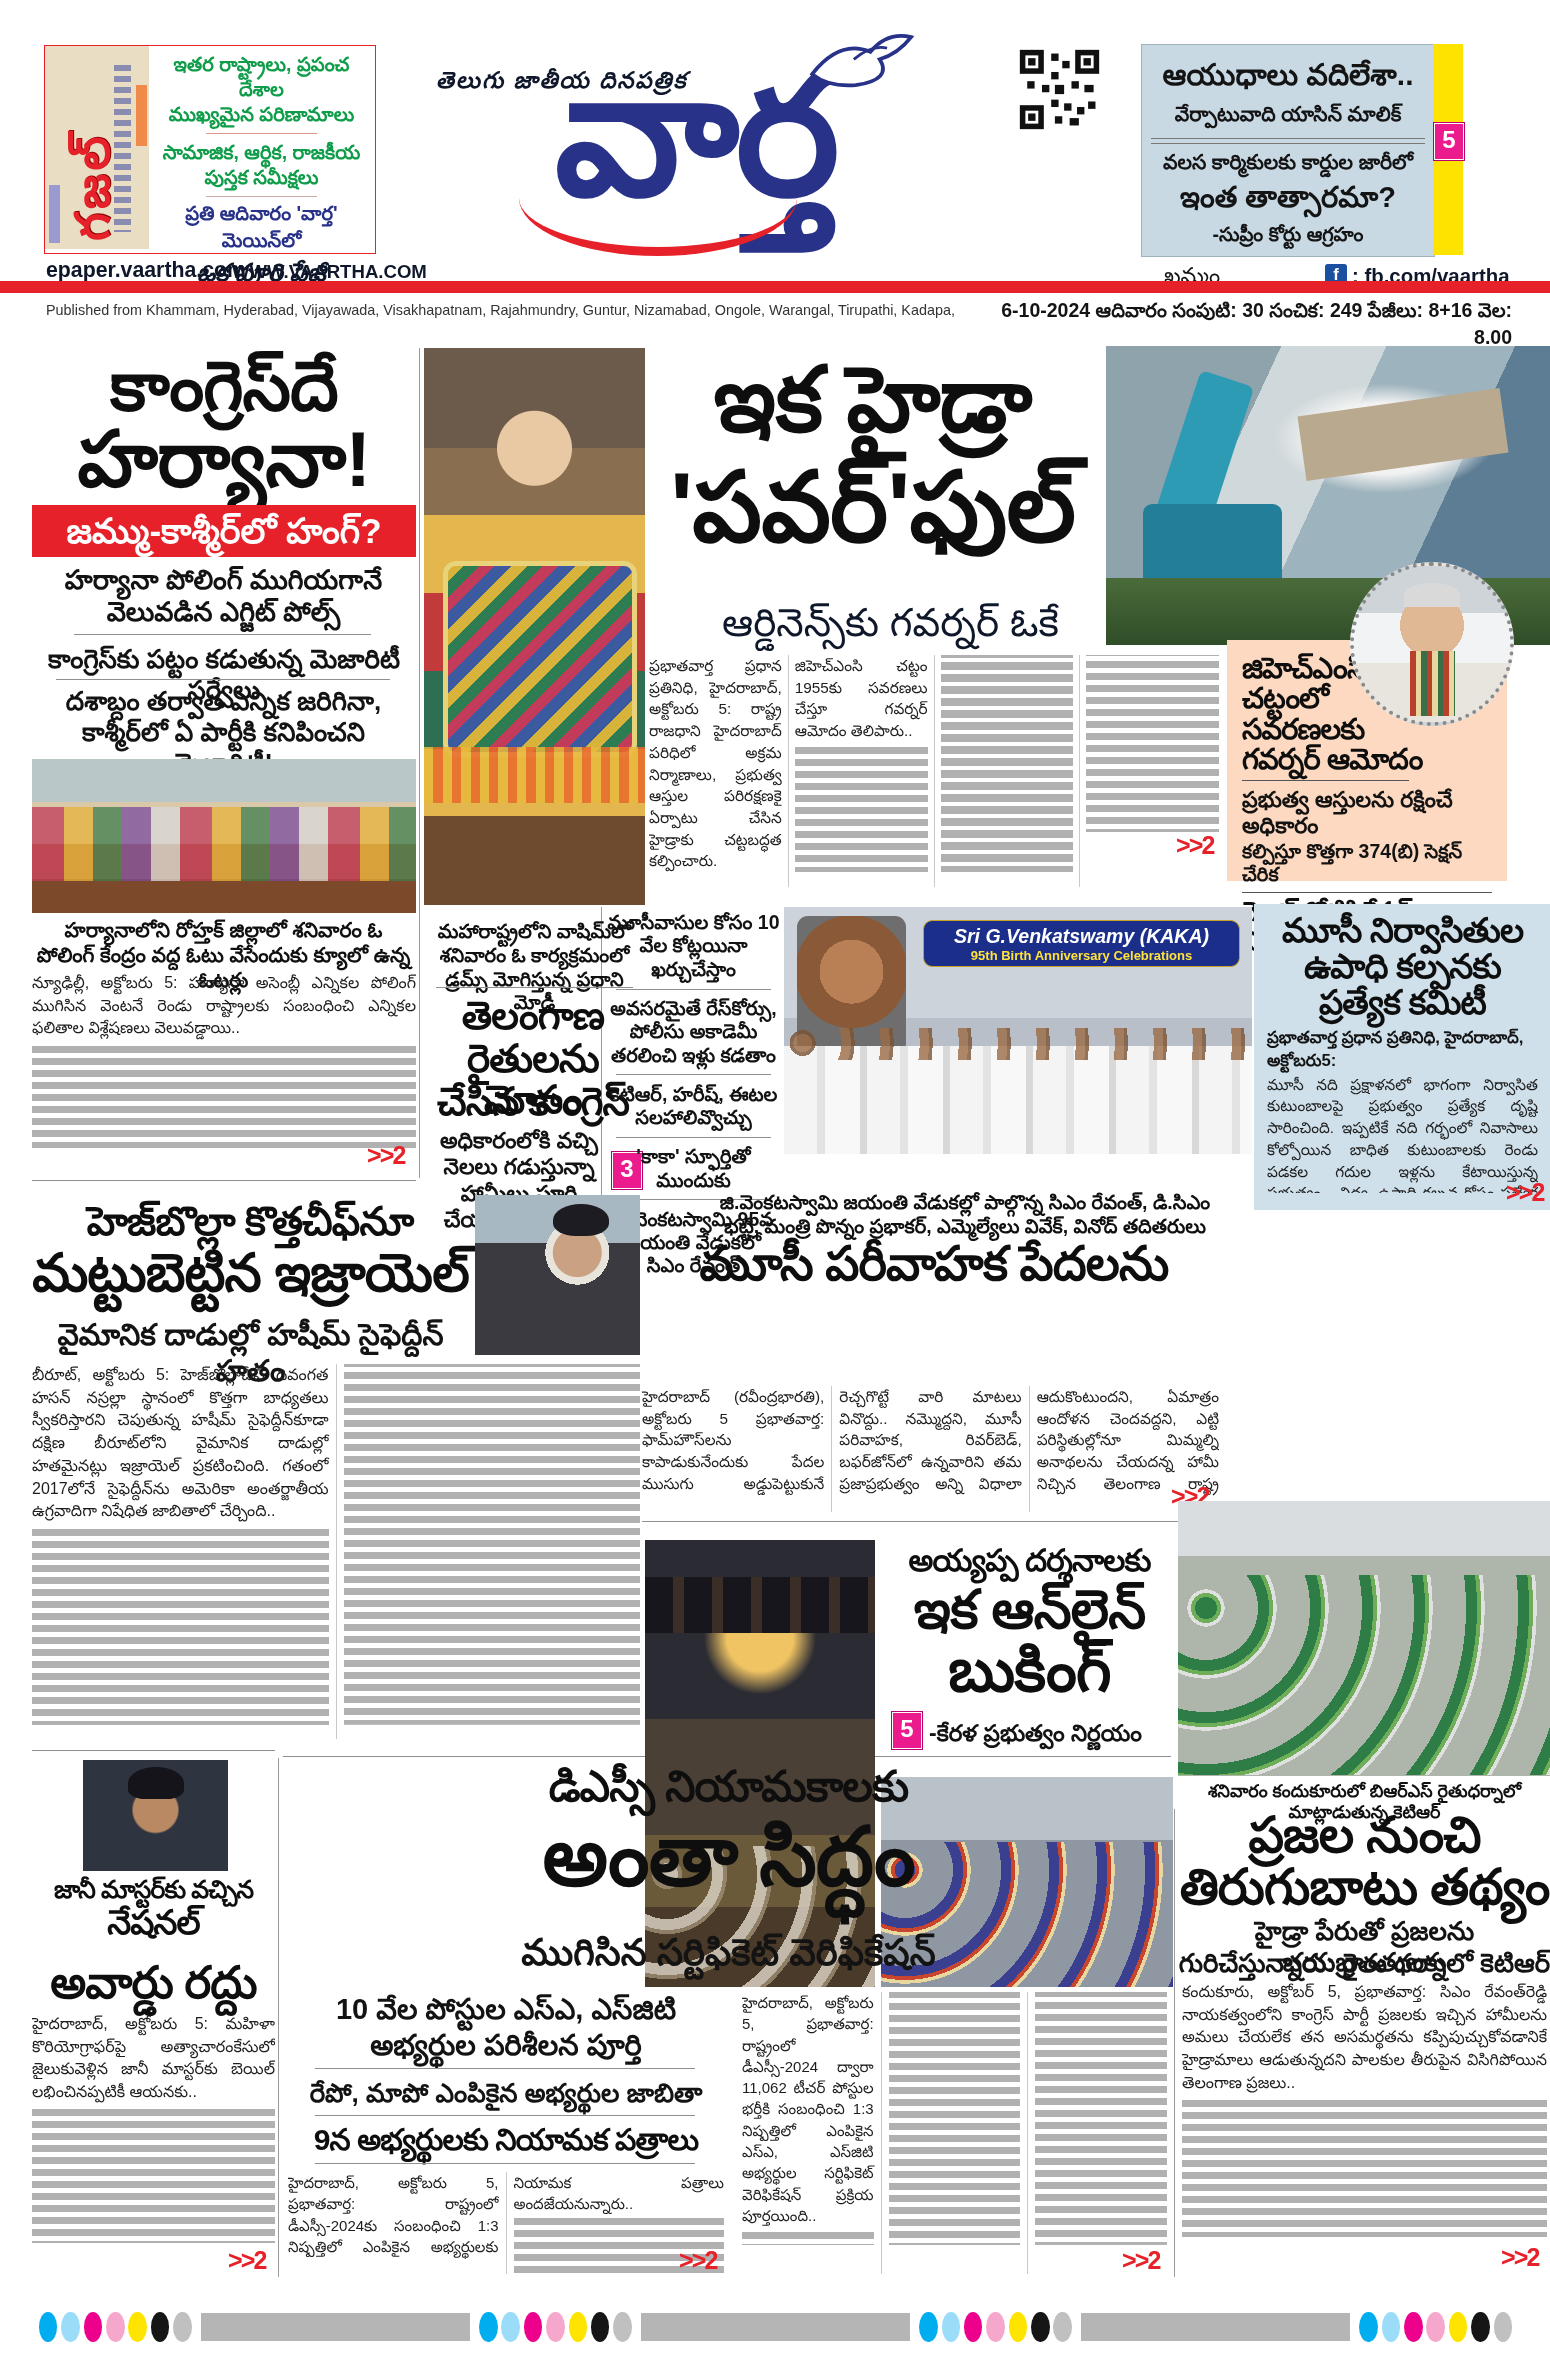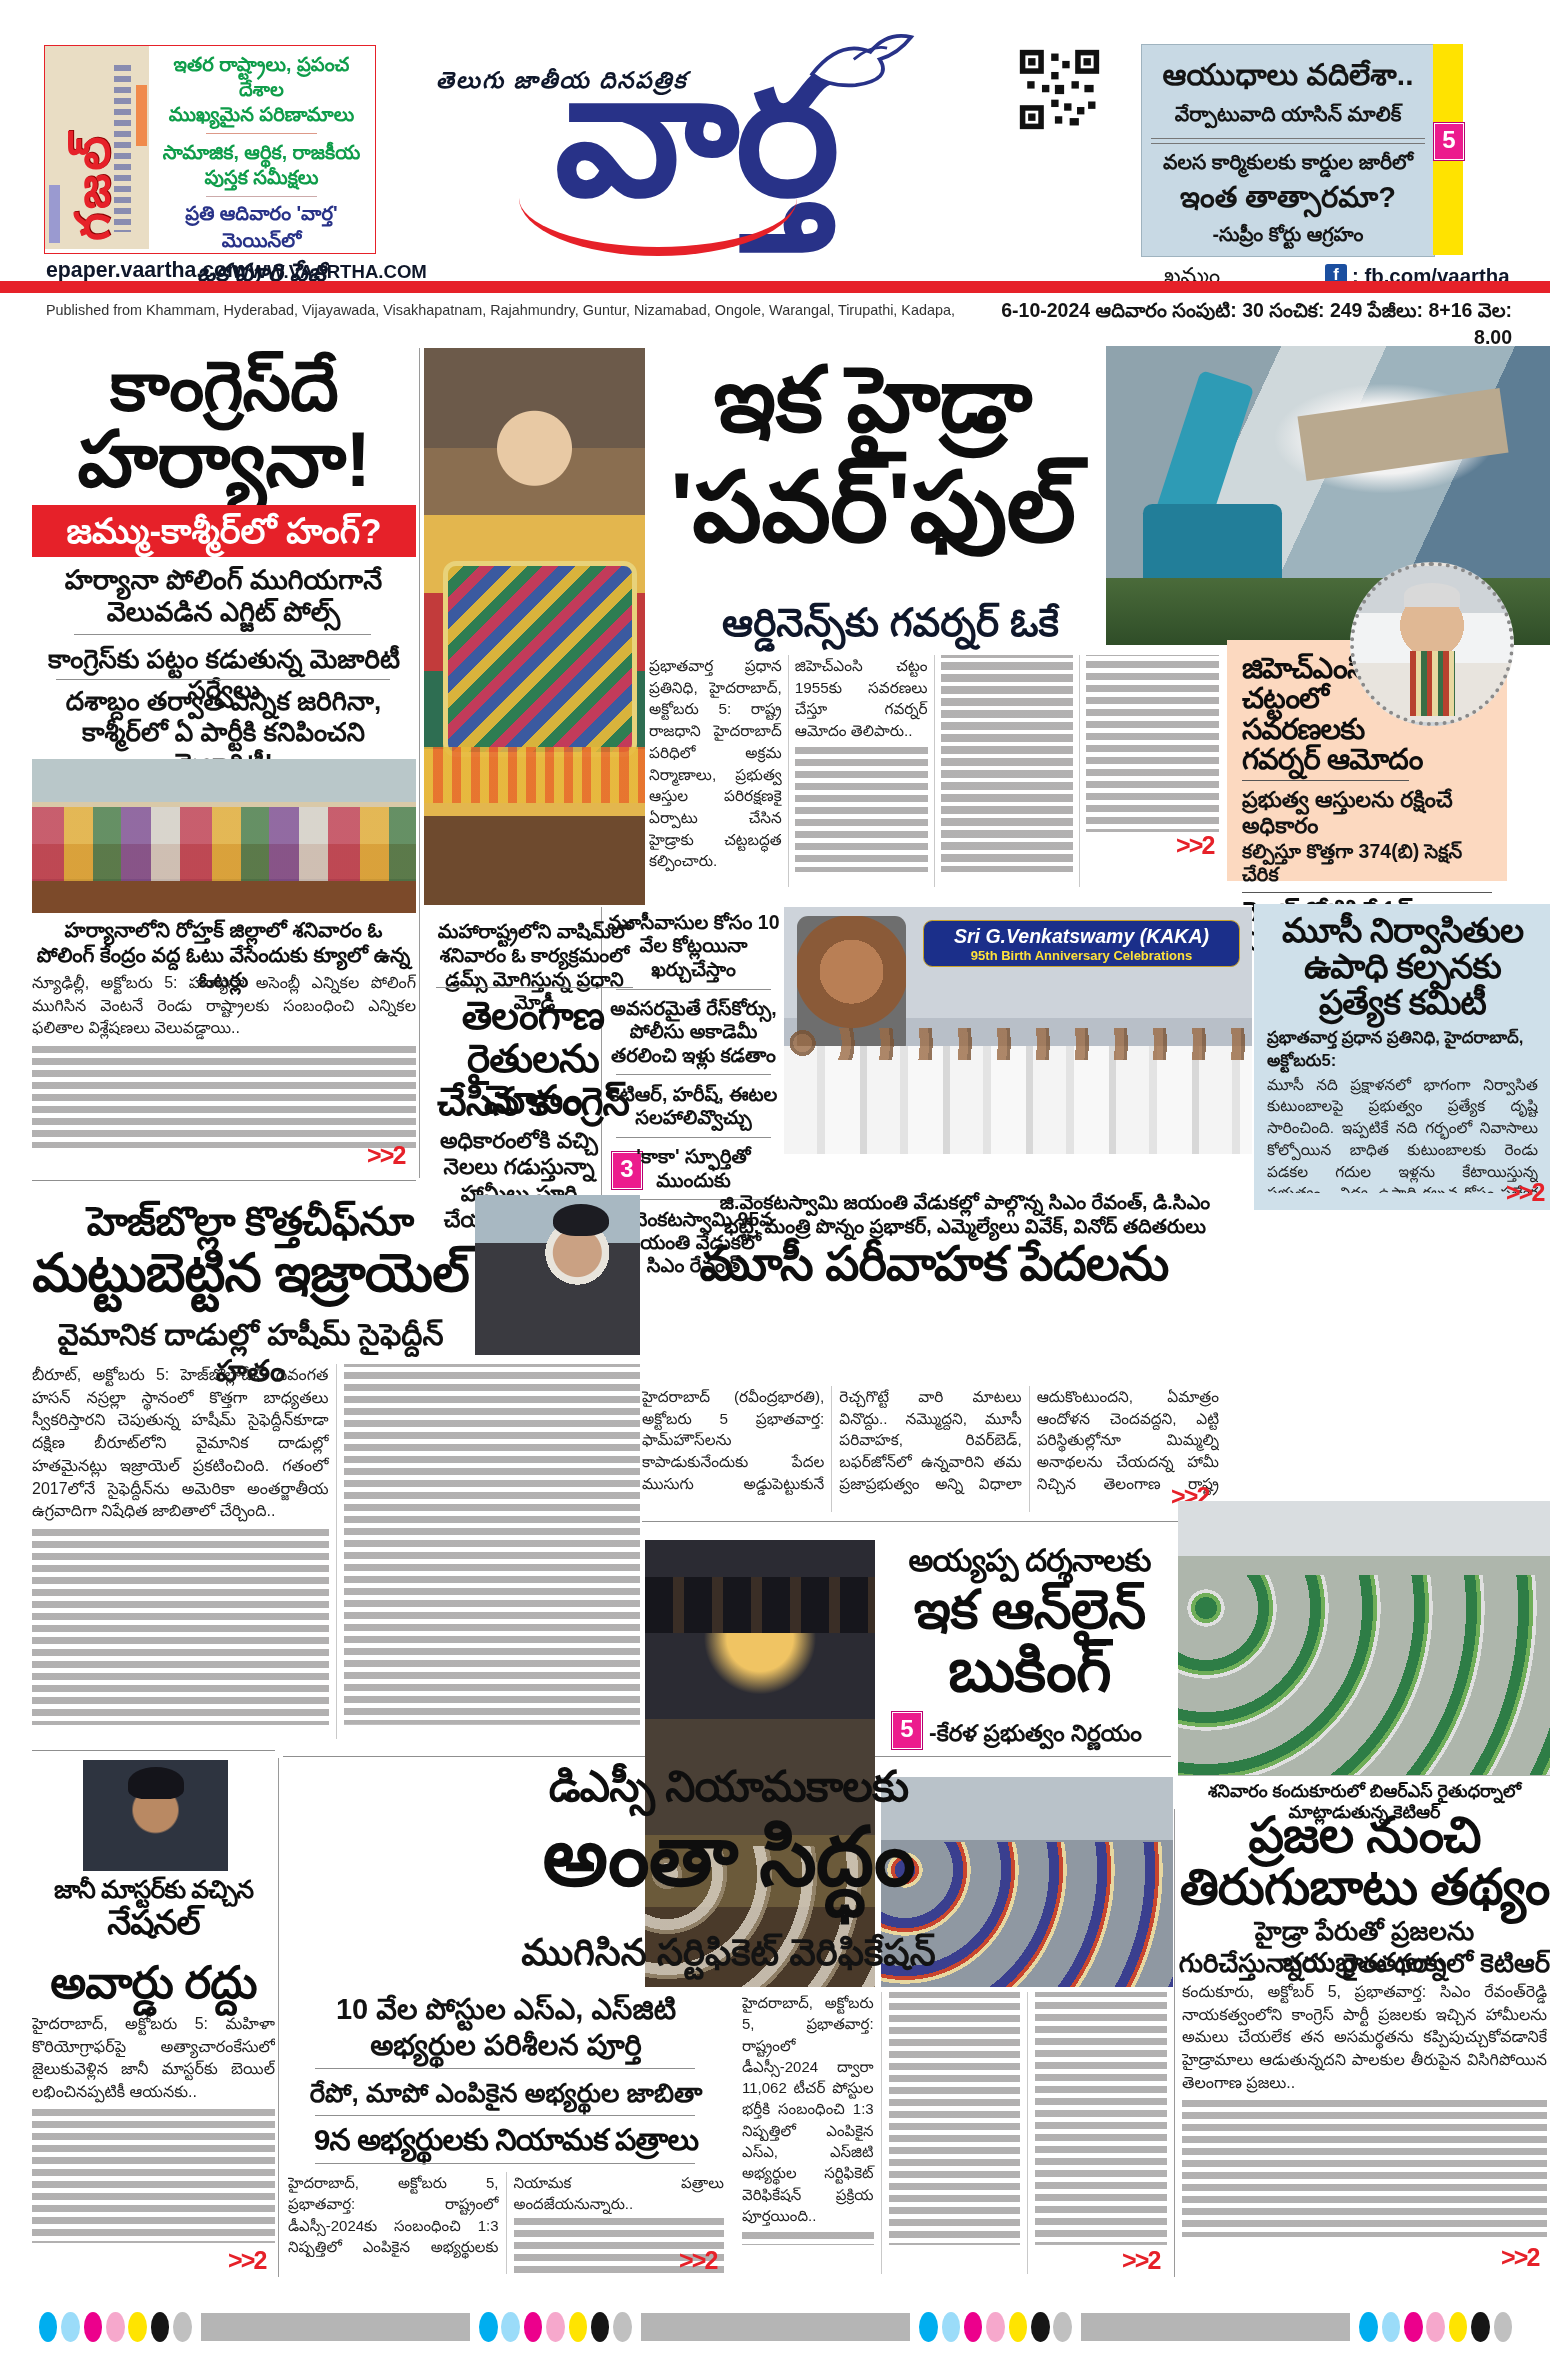--- a/index.html
+++ b/index.html
@@ -159,21 +159,21 @@
   <div class="abs cap" style="left:424px;top:920px;width:221px;font-size:19.5px;">మహారాష్ట్రలోని వాషిమ్‌లో శనివారం ఓ కార్యక్రమంలో డ్రమ్స్ మోగిస్తున్న ప్రధాని మోడీ</div>
   <div class="abs hr" style="left:436px;top:987px;width:197px;"></div>
   <div class="abs hl c" style="left:417px;top:996px;width:232px;font-size:39px;">తెలంగాణ</div>
   <div class="abs hl c" style="left:417px;top:1039px;width:232px;font-size:39px;">రైతులను మోసం</div>
   <div class="abs hl c" style="left:417px;top:1082px;width:232px;font-size:39px;">చేసిన కాంగ్రెస్</div>
   <div class="abs subline c" style="left:419px;top:1128px;width:200px;font-size:22px;">అధికారంలోకి వచ్చి నెలలు గడుస్తున్నా హామీలు పూర్తి చేయలేదు: ప్రధాని మోడీ</div>
   <div class="abs badge" style="left:612px;top:1152px;">3</div>
 
   <div class="abs hl c" style="left:649px;top:352px;width:447px;font-size:91px;">ఇక హైడ్రా</div>
   <div class="abs hl c" style="left:649px;top:456px;width:447px;font-size:98px;">'పవర్'ఫుల్</div>
-  <div class="abs redtxt c" style="left:705px;top:601px;width:371px;font-size:39px;font-weight:700;text-align:center;">ఆర్డినెన్స్‌కు గవర్నర్ ఓకే</div>
+  <div class="abs redtxt c" style="left:705px;top:601px;width:371px;font-size:39px;font-weight:400;text-align:center;">ఆర్డినెన్స్‌కు గవర్నర్ ఓకే</div>
   <div class="abs body cols4" style="left:649px;top:655px;width:570px;height:232px;font-size:15.3px;">
     <span>ప్రభాతవార్త ప్రధాన ప్రతినిధి, హైదరాబాద్, అక్టోబరు 5: రాష్ట్ర రాజధాని హైదరాబాద్ పరిధిలో అక్రమ నిర్మాణాలు, ప్రభుత్వ ఆస్తుల పరిరక్షణకై ఏర్పాటు చేసిన హైడ్రాకు చట్టబద్ధత కల్పించారు. జిహెచ్ఎంసి చట్టం 1955కు సవరణలు చేస్తూ గవర్నర్ ఆమోదం తెలిపారు..</span>
     <div class="fill" style="height:519px;margin-top:5.6px;"></div>
   </div>
   <div class="abs jump" style="left:1176px;top:833px;">&gt;&gt;2</div>
 
   <div class="ph" style="left:1106px;top:346px;width:445px;height:299px;background:
        linear-gradient(115deg,#8fa3ad 0 30%,#cfd8db 30% 48%,#9db3bd 48% 70%,#5d7d94 70% 100%);">
     <div class="abs" style="left:65px;top:28px;width:56px;height:186px;background:#2e9bb5;transform:rotate(18deg);border-radius:7.4px;"></div>
     <div class="abs" style="left:37px;top:158px;width:139px;height:83px;background:#227e99;border-radius:9.3px;"></div>

